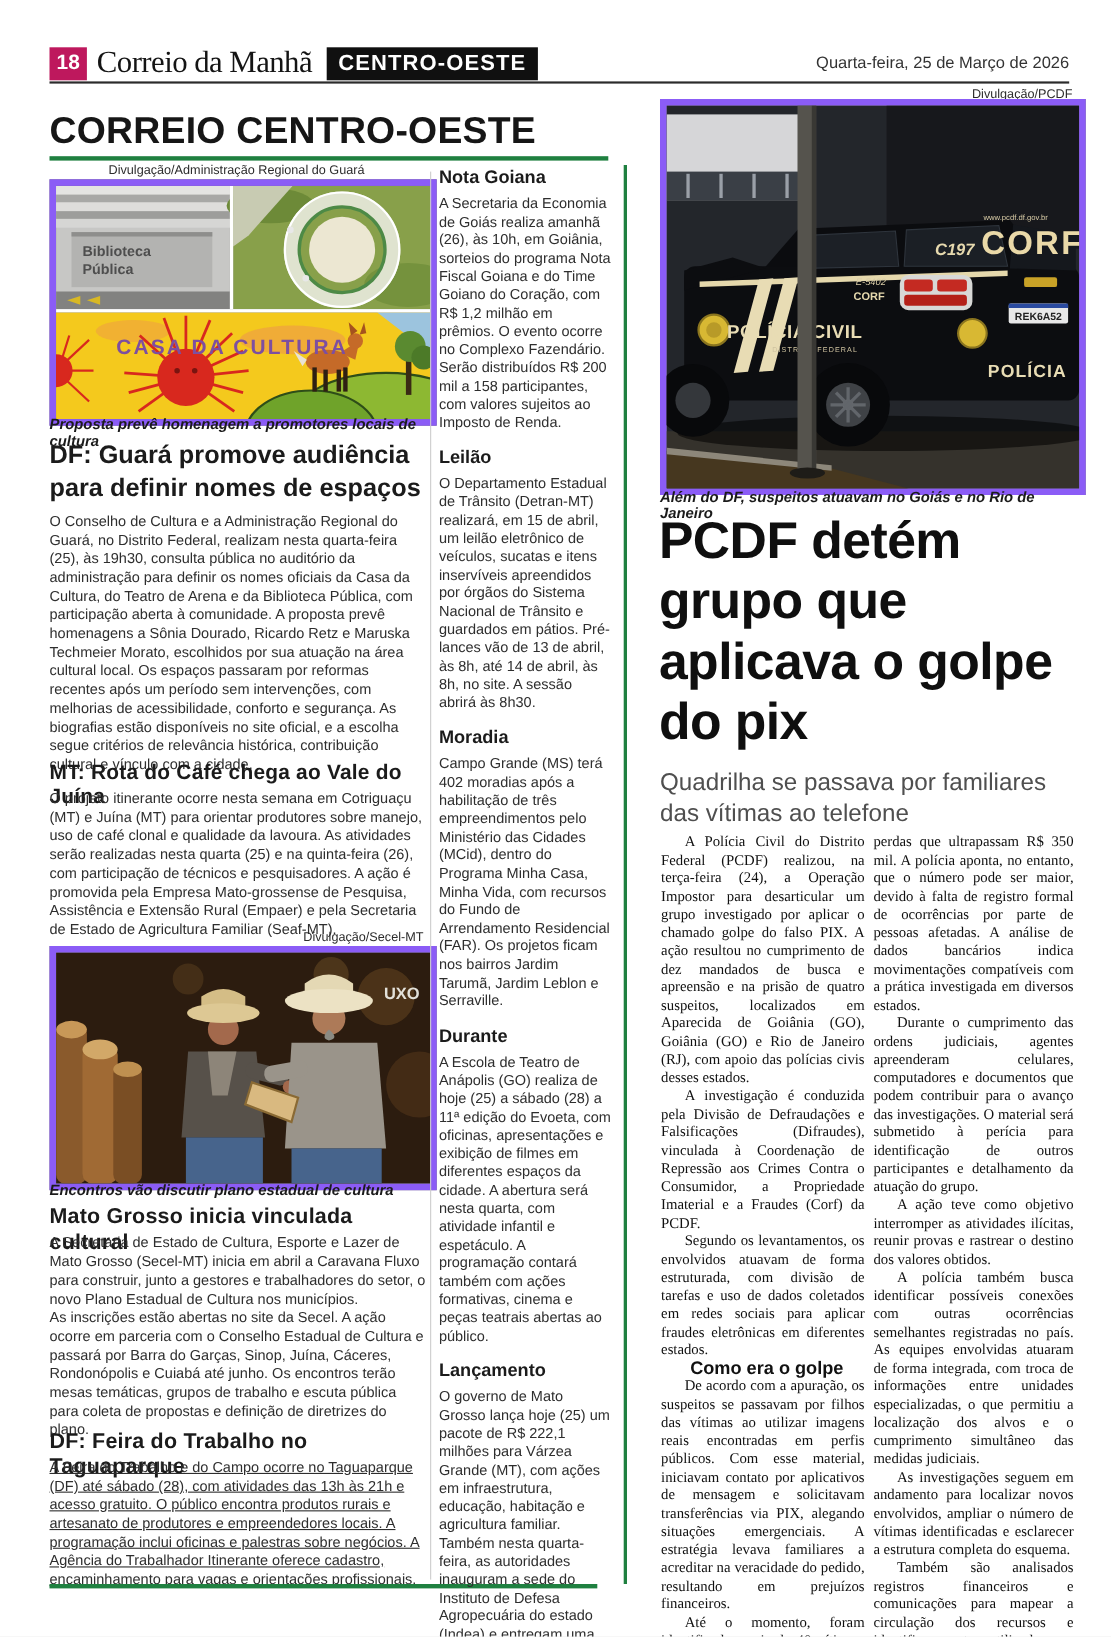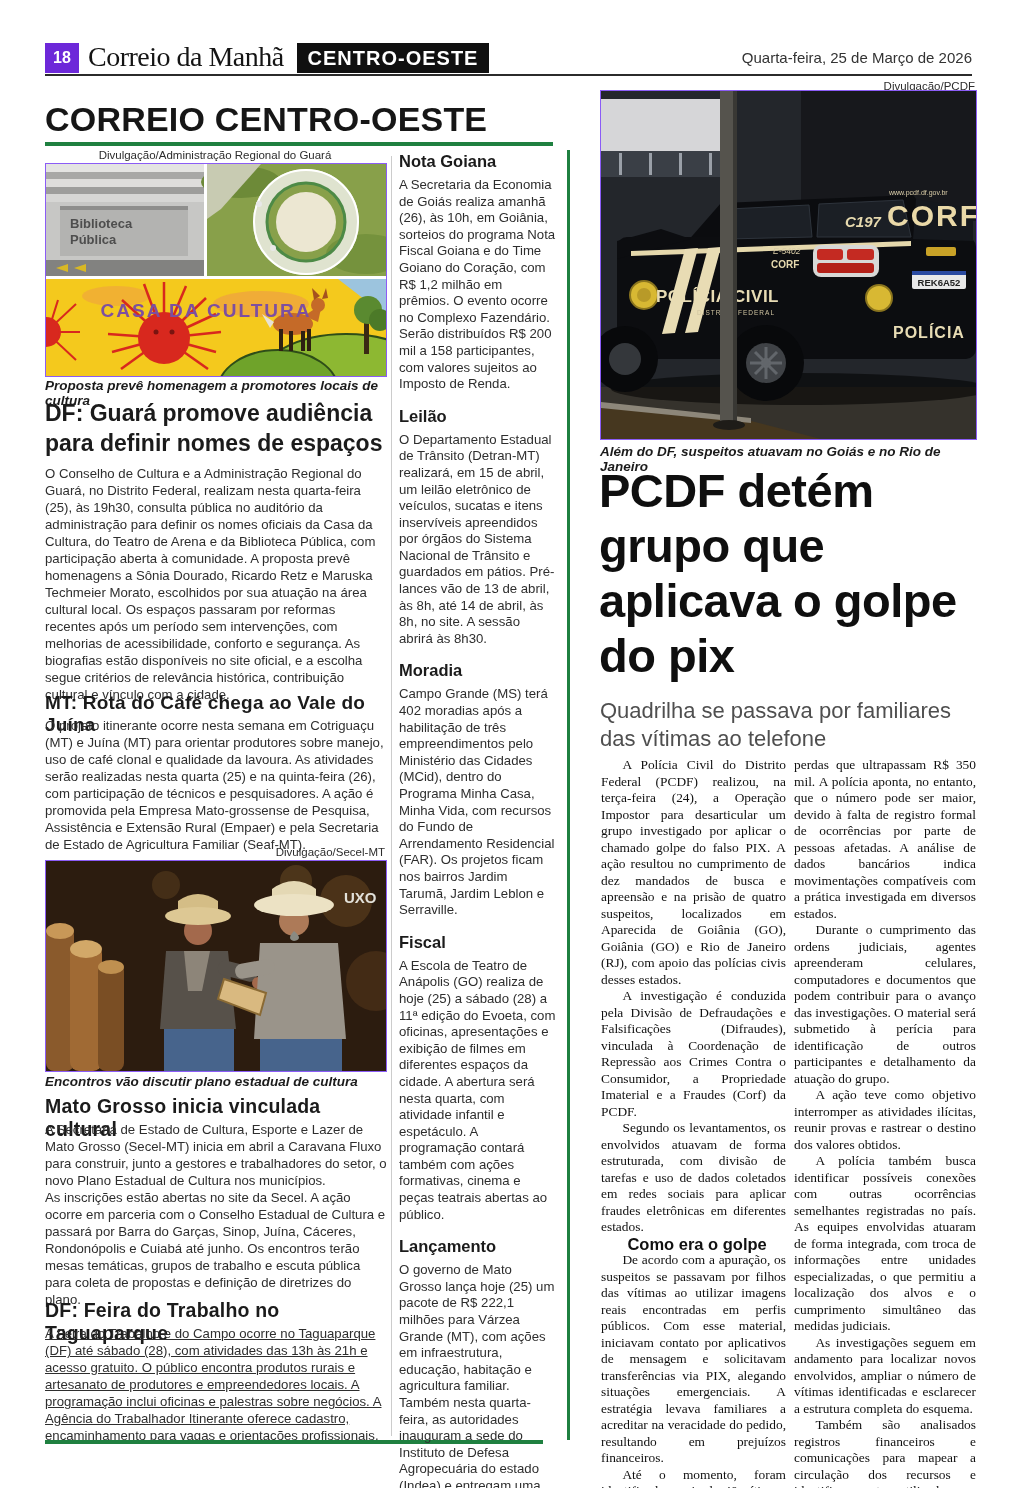--- a/index.html
+++ b/index.html
@@ -1,37 +1,37 @@
 <!DOCTYPE html>
 <html lang="pt-BR"><head>
 <meta charset="utf-8">
 <style>
   html,body{margin:0;padding:0;background:#e9e9e9;}
   #page{position:relative;width:1010px;height:1488px;background:#ffffff;margin:0 auto;
         font-family:"Liberation Sans",sans-serif;color:#222;overflow:hidden;}
   .abs{position:absolute;}
 
   
-  .pagenum{left:45px;top:43px;width:34px;height:30px;background:#6d28d9;color:#fff;
-           font-size:16px;font-weight:bold;display:flex;align-items:center;justify-content:center;}
+  .pagenum{left:45px;top:43px;width:34px;height:30px;background:#be185d;color:#fff;
+           font-size:19px;font-weight:bold;display:flex;align-items:center;justify-content:center;}
   .masthead{left:88px;top:41px;font-family:"Liberation Serif",serif;font-weight:normal;
             font-size:28px;letter-spacing:-.5px;color:#141414;}
   .sectionbox{left:297px;top:43px;width:192px;height:30px;background:#101010;color:#fff;
               font-size:20px;font-weight:bold;letter-spacing:1px;display:flex;align-items:center;justify-content:center;}
   .dateline{left:660px;top:49px;width:312px;text-align:right;font-size:15px;color:#333;}
   .header-rule{left:45px;top:74px;width:927px;height:2px;background:#2b2b2b;}
   .credit{font-size:11.5px;color:#2c2c2c;}
   .credit-pcdf{left:600px;top:80px;width:375px;text-align:right;}
 
   
   .section-title{left:45px;top:100px;width:520px;font-size:34px;font-weight:800;
                  letter-spacing:.2px;color:#161616;}
   .green-rule-top{left:45px;top:142px;width:508px;height:4px;background:#1f8040;}
   .credit-guara{left:45px;top:149px;width:340px;text-align:center;}
-  .photo{border:1px solid #8b5cf6;background:#737373;}
+  .photo{border:6px solid #8b5cf6;background:#737373;}
   .photo1{left:45px;top:163px;width:340px;height:212px;}
   .caption{font-style:italic;font-weight:600;font-size:13.5px;color:#1b1b1b;}
   .caption1{left:45px;top:378px;width:342px;}
   .hl-guara{left:45px;top:398px;width:345px;font-size:23px;line-height:30px;font-weight:700;color:#1b1b1b;}
   .body-sans{font-size:13.2px;line-height:17px;color:#2e2e2e;}
   .body1{left:45px;top:465px;width:344px;}
   .hl-small{font-size:19.5px;font-weight:700;color:#1b1b1b;letter-spacing:.2px;}
   .hl-cafe{left:45px;top:692px;width:345px;font-size:19px;}
   .body2{left:45px;top:717px;width:344px;}
   .credit-secel{left:45px;top:846px;width:340px;text-align:right;}
@@ -239,21 +239,21 @@
 
   <div class="abs vdiv-gray"></div>
   <div class="abs vdiv-green"></div>
   <div class="abs briefs">
     <h3 class="brief-title first">Nota Goiana</h3>
     <p class="brief-body">A Secretaria da Economia de Goiás realiza amanhã (26), às 10h, em Goiânia, sorteios do programa Nota Fiscal Goiana e do Time Goiano do Coração, com R$ 1,2 milhão em prêmios. O evento ocorre no Complexo Fazendário. Serão distribuídos R$ 200 mil a 158 participantes, com valores sujeitos ao Imposto de Renda.</p>
     <h3 class="brief-title">Leilão</h3>
     <p class="brief-body">O Departamento Estadual de Trânsito (Detran-MT) realizará, em 15 de abril, um leilão eletrônico de veículos, sucatas e itens inservíveis apreendidos por órgãos do Sistema Nacional de Trânsito e guardados em pátios. Pré-lances vão de 13 de abril, às 8h, até 14 de abril, às 8h, no site. A sessão abrirá às 8h30.</p>
     <h3 class="brief-title">Moradia</h3>
     <p class="brief-body">Campo Grande (MS) terá 402 moradias após a habilitação de três empreendimentos pelo Ministério das Cidades (MCid), dentro do Programa Minha Casa, Minha Vida, com recursos do Fundo de Arrendamento Residencial (FAR). Os projetos ficam nos bairros Jardim Tarumã, Jardim Leblon e Serraville.</p>
-    <h3 class="brief-title">Fiscal</h3>
+    <h3 class="brief-title">Durante</h3>
     <p class="brief-body">A Escola de Teatro de Anápolis (GO) realiza de hoje (25) a sábado (28) a 11ª edição do Evoeta, com oficinas, apresentações e exibição de filmes em diferentes espaços da cidade. A abertura será nesta quarta, com atividade infantil e espetáculo. A programação contará também com ações formativas, cinema e peças teatrais abertas ao público.</p>
     <h3 class="brief-title">Lançamento</h3>
     <p class="brief-body">O governo de Mato Grosso lança hoje (25) um pacote de R$ 222,1 milhões para Várzea Grande (MT), com ações em infraestrutura, educação, habitação e agricultura familiar. Também nesta quarta-feira, as autoridades inauguram a sede do Instituto de Defesa Agropecuária do estado (Indea) e entregam uma escola.</p>
 
   </div>
 
   <div class="abs photo photo3">
     <svg width="375" height="348" viewBox="0 0 375 348">
       <rect width="375" height="348" fill="#23262b"></rect>
       <rect x="200" y="0" width="175" height="130" fill="#17181c"></rect>

